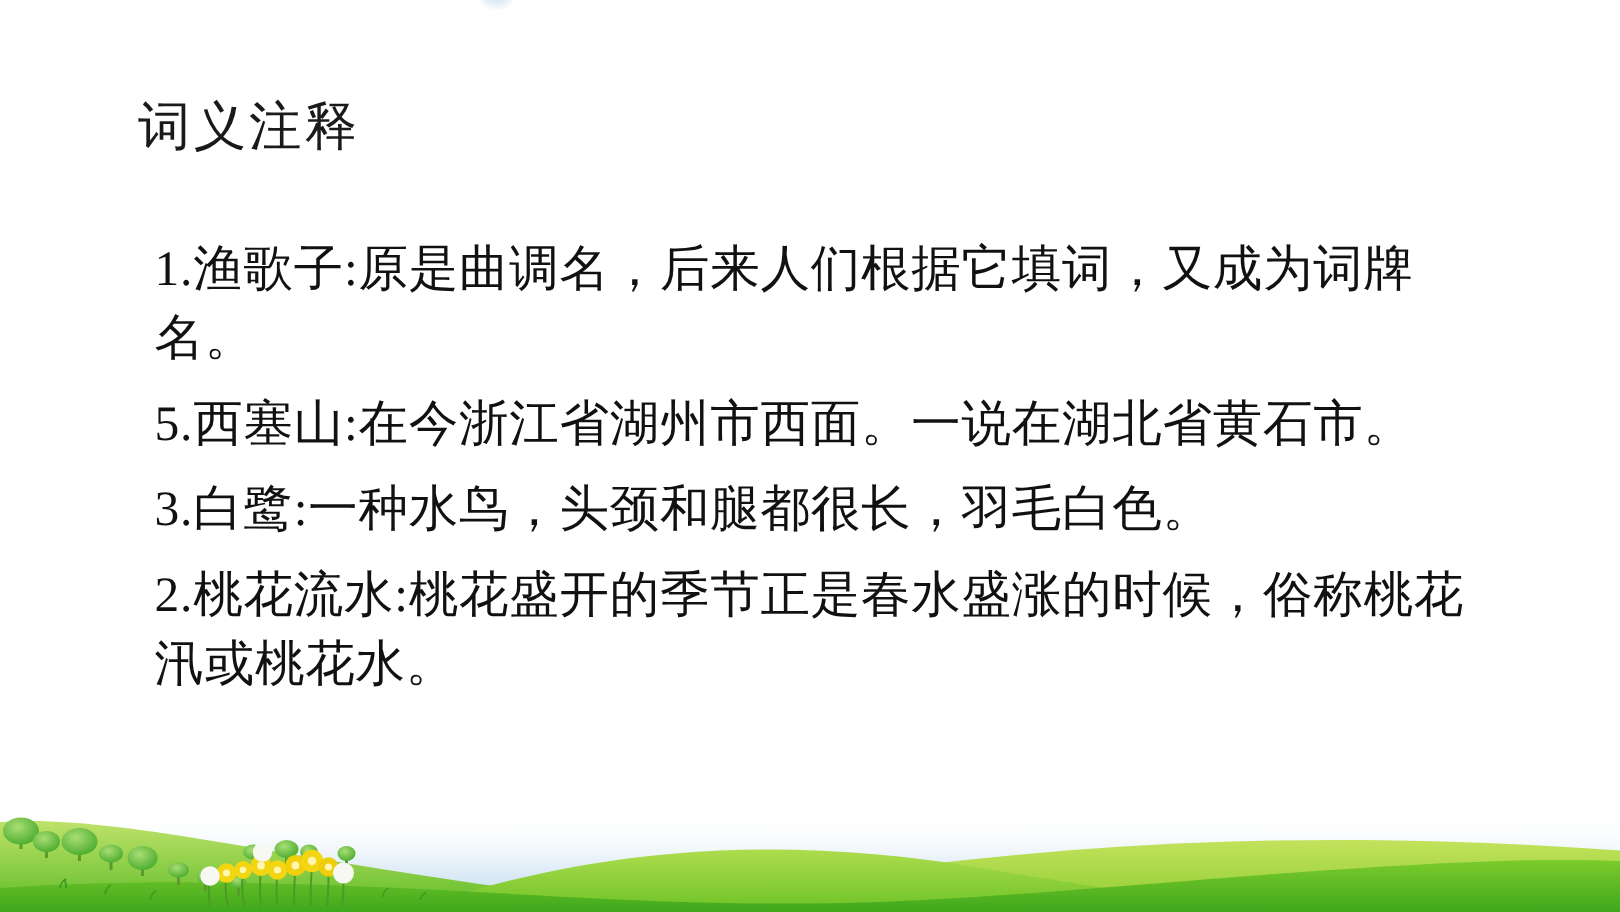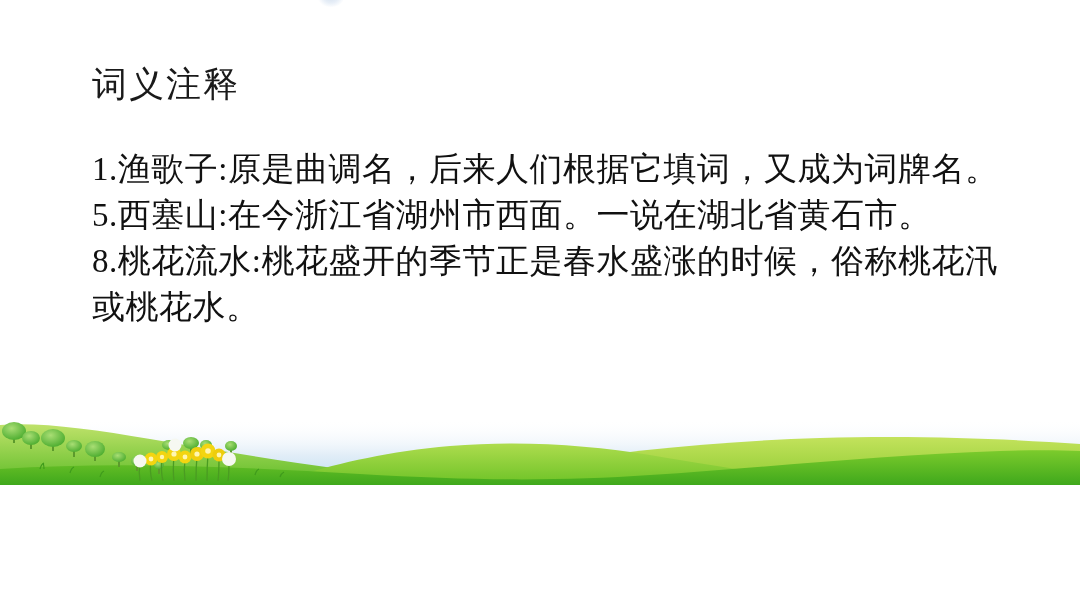--- a/index.html
+++ b/index.html
@@ -3,21 +3,21 @@
 <meta charset="utf-8">
 <style>
   html, body {
     margin: 0;
     padding: 0;
     background: #ffffff;
   }
   #slide {
     position: relative;
     width: 1080px;
-    height: 485px;
+    height: 608px;
     background: #ffffff;
     overflow: hidden;
     font-family: "Liberation Serif", "DejaVu Serif", serif;
   }
 
   
   .top-mark {
     position: absolute;
     top: -7px;
     left: 318px;
@@ -45,21 +45,21 @@
     position: absolute;
     left: 92px;
     top: 146px;
     width: 920px;
     color: #111111;
     font-size: 33px;
     line-height: 46px;
     letter-spacing: .5px;
   }
   .note-line {
-    margin: 0;
+    margin: 11px;
     padding: 0;
     text-indent: 0;
     word-break: break-all;
   }
 
   
   .scenery {
     position: absolute;
     left: 0;
     bottom: 0;
@@ -74,21 +74,22 @@
 
 <div id="slide">
 
   <div class="top-mark"></div>
 
   <div class="title">词义注释</div>
 
   <div class="notes">
     <p class="note-line">1.渔歌子:原是曲调名，后来人们根据它填词，又成为词牌名。</p>
     <p class="note-line">5.西塞山:在今浙江省湖州市西面。一说在湖北省黄石市。</p>
-    <p class="note-line">8.桃花流水:桃花盛开的季节正是春水盛涨的时候，俗称桃花汛或桃花水。</p>
+    <p class="note-line">3.白鹭:一种水鸟，头颈和腿都很长，羽毛白色。</p>
+    <p class="note-line">2.桃花流水:桃花盛开的季节正是春水盛涨的时候，俗称桃花汛或桃花水。</p>
   </div>
 
   <div class="scenery">
     <svg width="1080" height="96" viewBox="0 0 1080 96" xmlns="http://www.w3.org/2000/svg">
       <defs>
         <linearGradient id="skyGrad" x1="0" y1="0" x2="0" y2="1">
           <stop offset="0%" stop-color="#ffffff" stop-opacity="0"></stop>
           <stop offset="55%" stop-color="#dceaf6" stop-opacity="0.85"></stop>
           <stop offset="100%" stop-color="#b7dcf0" stop-opacity="1"></stop>
         </linearGradient>

